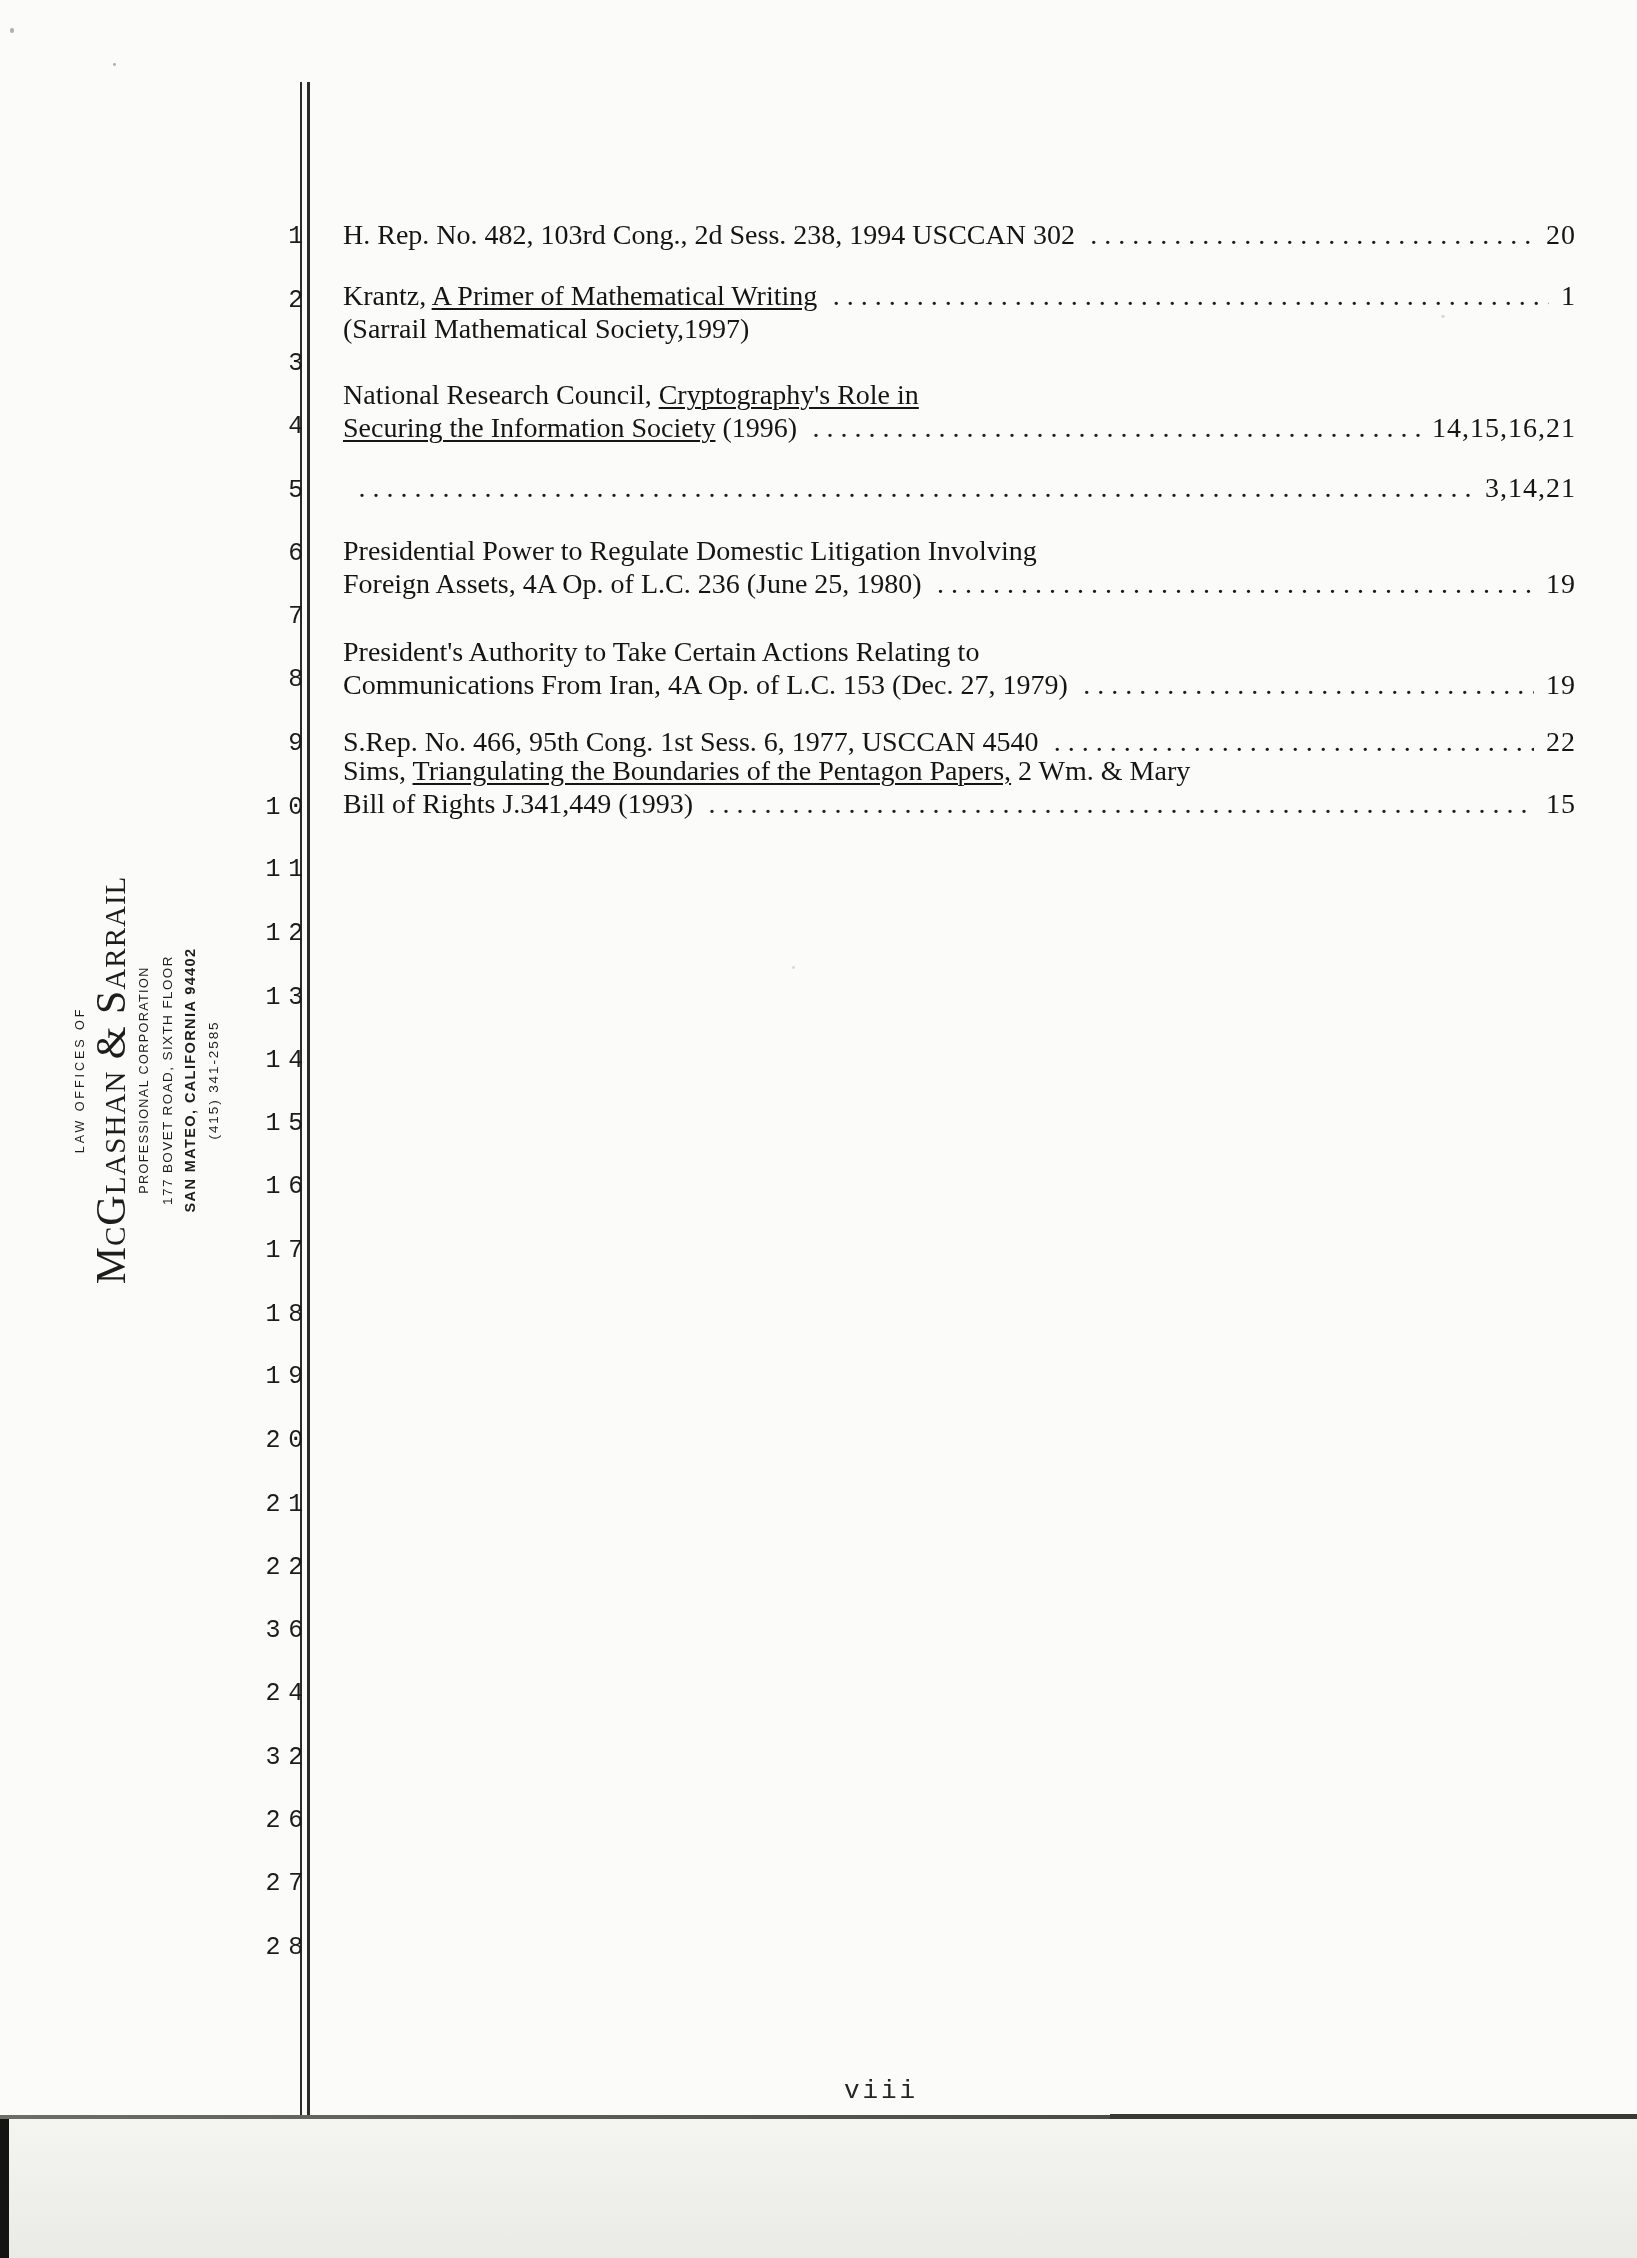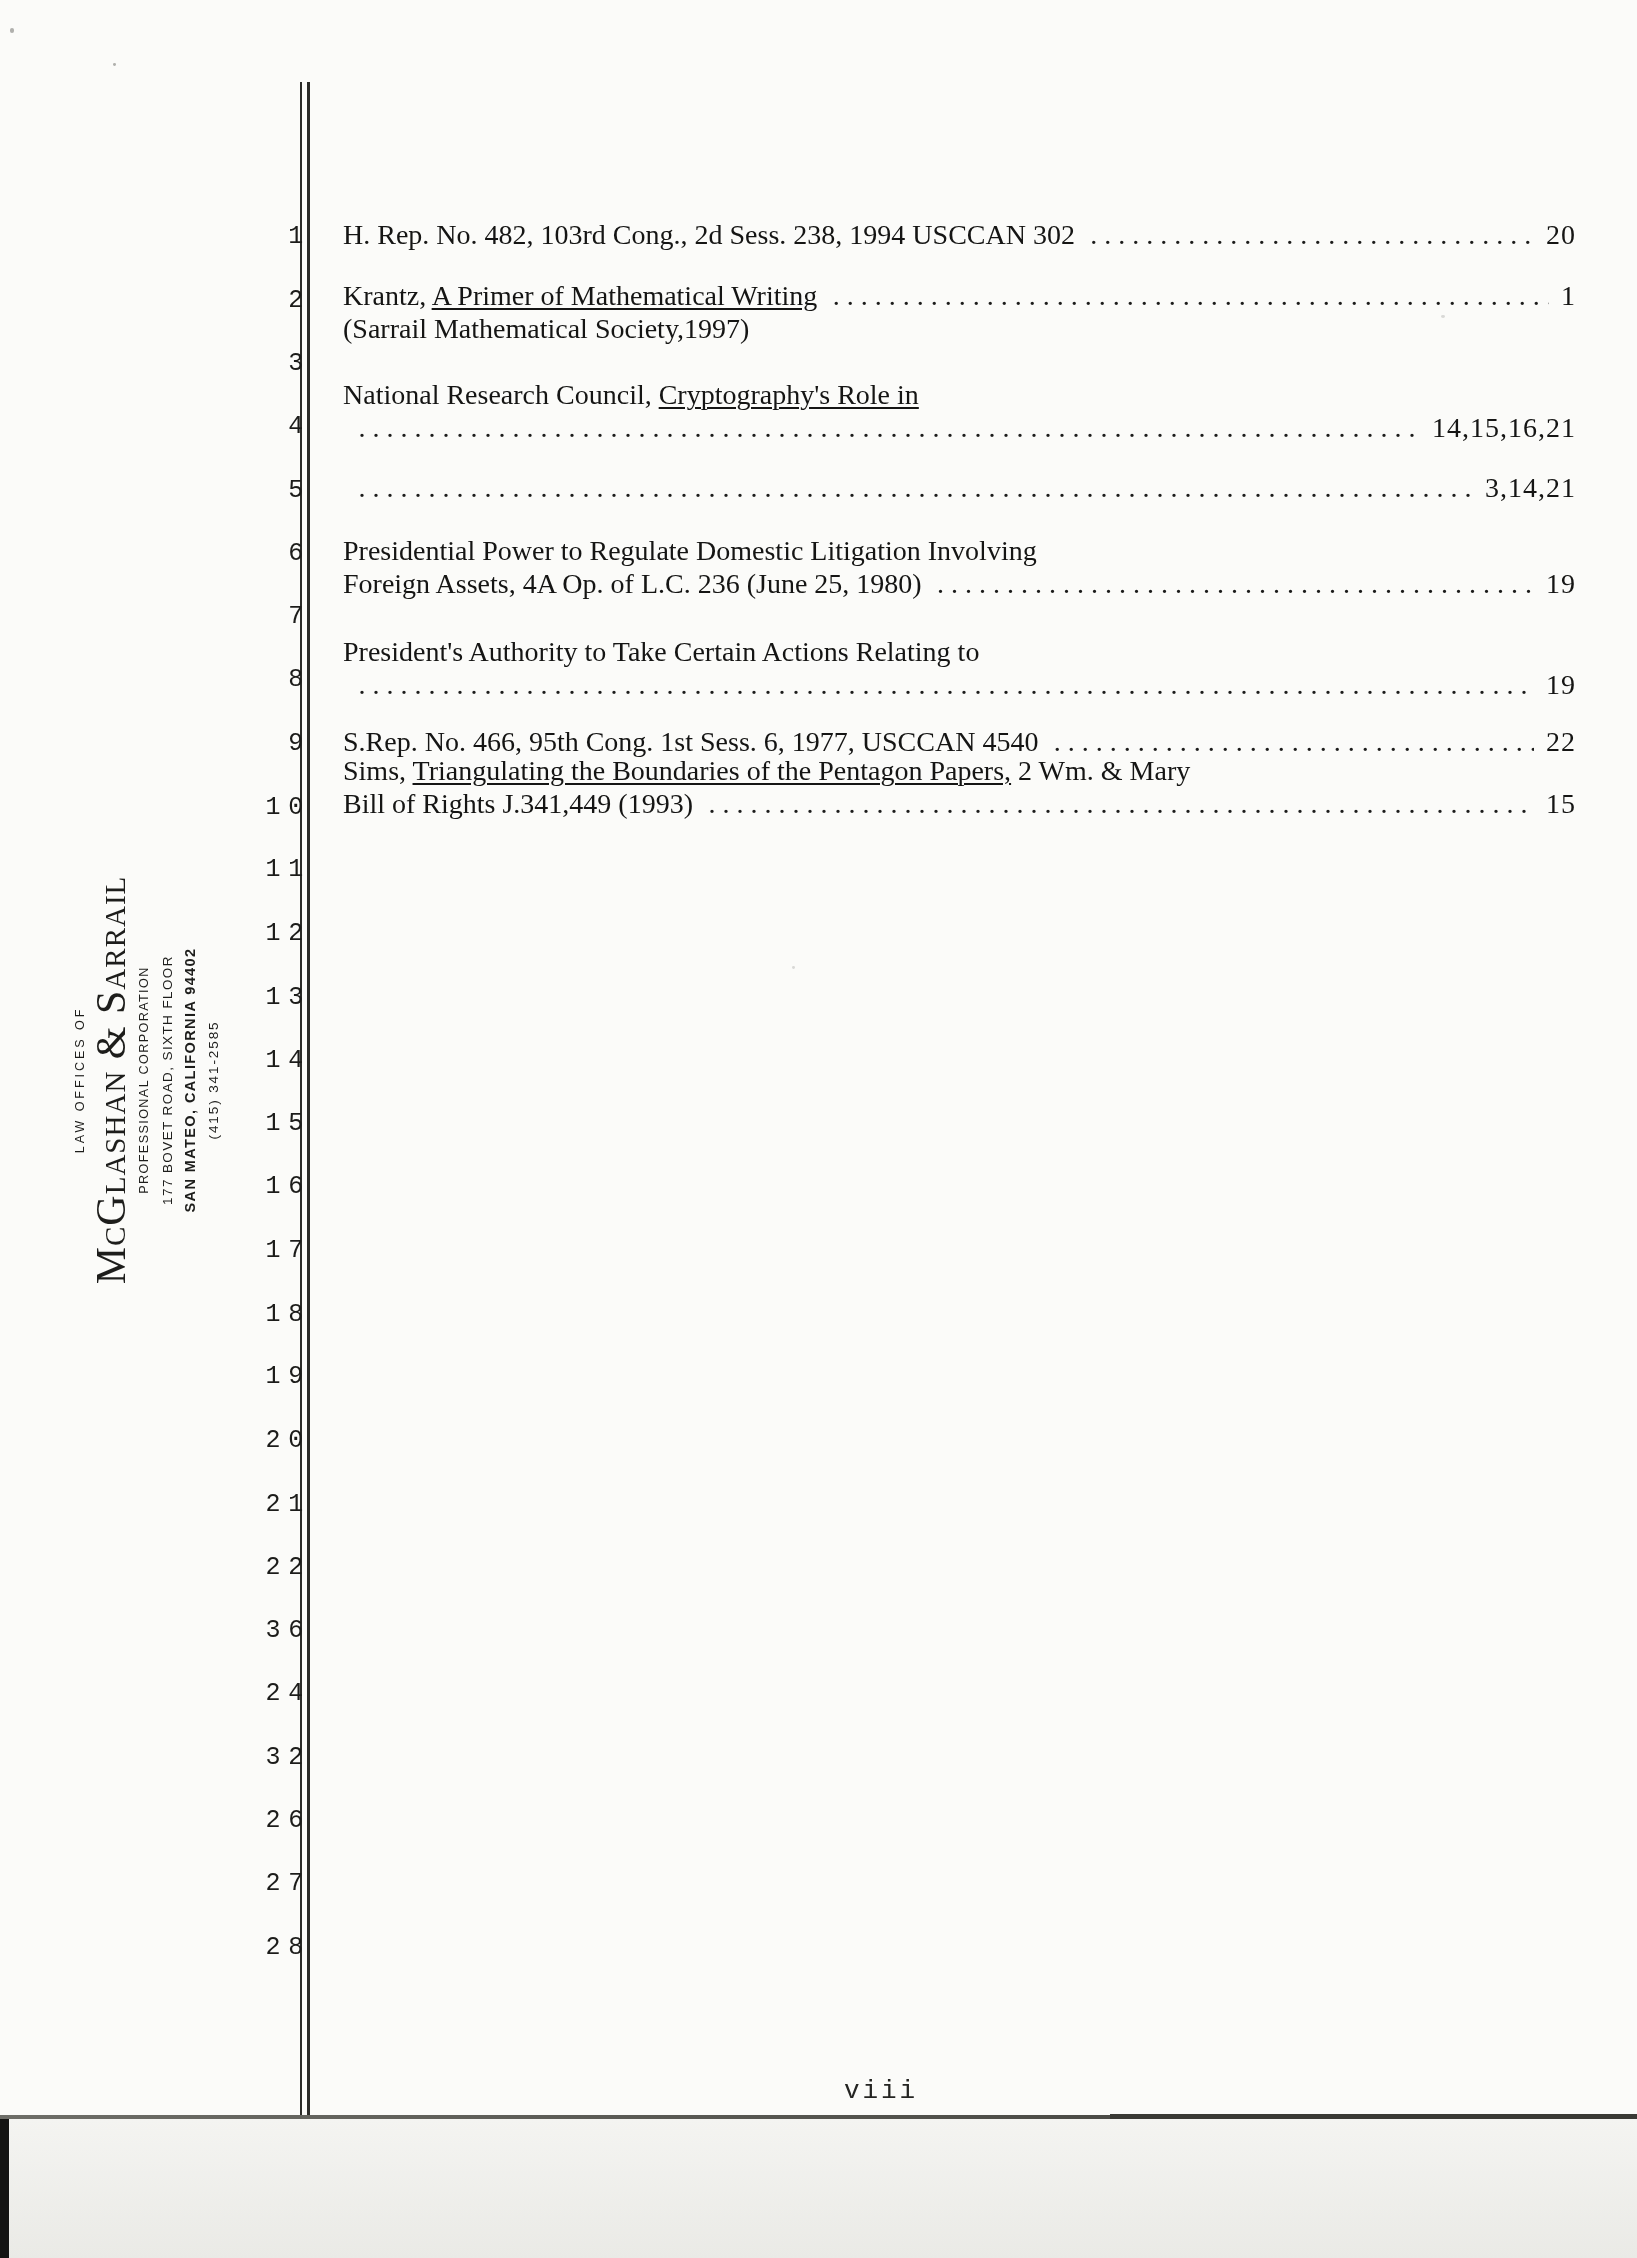--- a/index.html
+++ b/index.html
@@ -117,20 +117,21 @@
     <span class="etxt"><span>Krantz, </span><span class="u">A Primer of Mathematical Writing</span></span>
     <span class="leader">. . . . . . . . . . . . . . . . . . . . . . . . . . . . . . . . . . . . . . . . . . . . . . . . . . . . . . . . . . . . . . . . . . . . . . . . . . . . . . . . . . . . . . . . . . </span>
     <span class="pg">1</span>
   </div>
   <div class="eline">(Sarrail Mathematical Society,1997)</div>
 </div>
 
 <div class="entry" style="top:378px">
   <div class="eline"><span>National Research Council, </span><span class="u">Cryptography's Role in</span></div>
   <div class="eline eflex">
+    <span class="etxt"><span class="u">Securing the Information Society</span><span> (1996)</span></span>
     <span class="leader">. . . . . . . . . . . . . . . . . . . . . . . . . . . . . . . . . . . . . . . . . . . . . . . . . . . . . . . . . . . . . . . . . . . . . . . . . . . . . . . . . . . . . . . . . . </span>
     <span class="pg">14,15,16,21</span>
   </div>
 </div>
 
 <div class="entry" style="top:471px">
   <div class="eline eflex">
     <span class="leader">. . . . . . . . . . . . . . . . . . . . . . . . . . . . . . . . . . . . . . . . . . . . . . . . . . . . . . . . . . . . . . . . . . . . . . . . . . . . . . . . . . . . . . . . . . </span>
     <span class="pg">3,14,21</span>
   </div>
@@ -141,20 +142,21 @@
   <div class="eline eflex">
     <span class="etxt">Foreign Assets, 4A Op. of L.C. 236 (June 25, 1980)</span>
     <span class="leader">. . . . . . . . . . . . . . . . . . . . . . . . . . . . . . . . . . . . . . . . . . . . . . . . . . . . . . . . . . . . . . . . . . . . . . . . . . . . . . . . . . . . . . . . . . </span>
     <span class="pg">19</span>
   </div>
 </div>
 
 <div class="entry" style="top:635px">
   <div class="eline">President's Authority to Take Certain Actions Relating to</div>
   <div class="eline eflex">
+    <span class="etxt">Communications From Iran, 4A Op. of L.C. 153 (Dec. 27, 1979)</span>
     <span class="leader">. . . . . . . . . . . . . . . . . . . . . . . . . . . . . . . . . . . . . . . . . . . . . . . . . . . . . . . . . . . . . . . . . . . . . . . . . . . . . . . . . . . . . . . . . . </span>
     <span class="pg">19</span>
   </div>
 </div>
 
 <div class="entry" style="top:725px">
   <div class="eline eflex">
     <span class="etxt">S.Rep. No. 466, 95th Cong. 1st Sess. 6, 1977, USCCAN 4540</span>
     <span class="leader">. . . . . . . . . . . . . . . . . . . . . . . . . . . . . . . . . . . . . . . . . . . . . . . . . . . . . . . . . . . . . . . . . . . . . . . . . . . . . . . . . . . . . . . . . . </span>
     <span class="pg">22</span>

